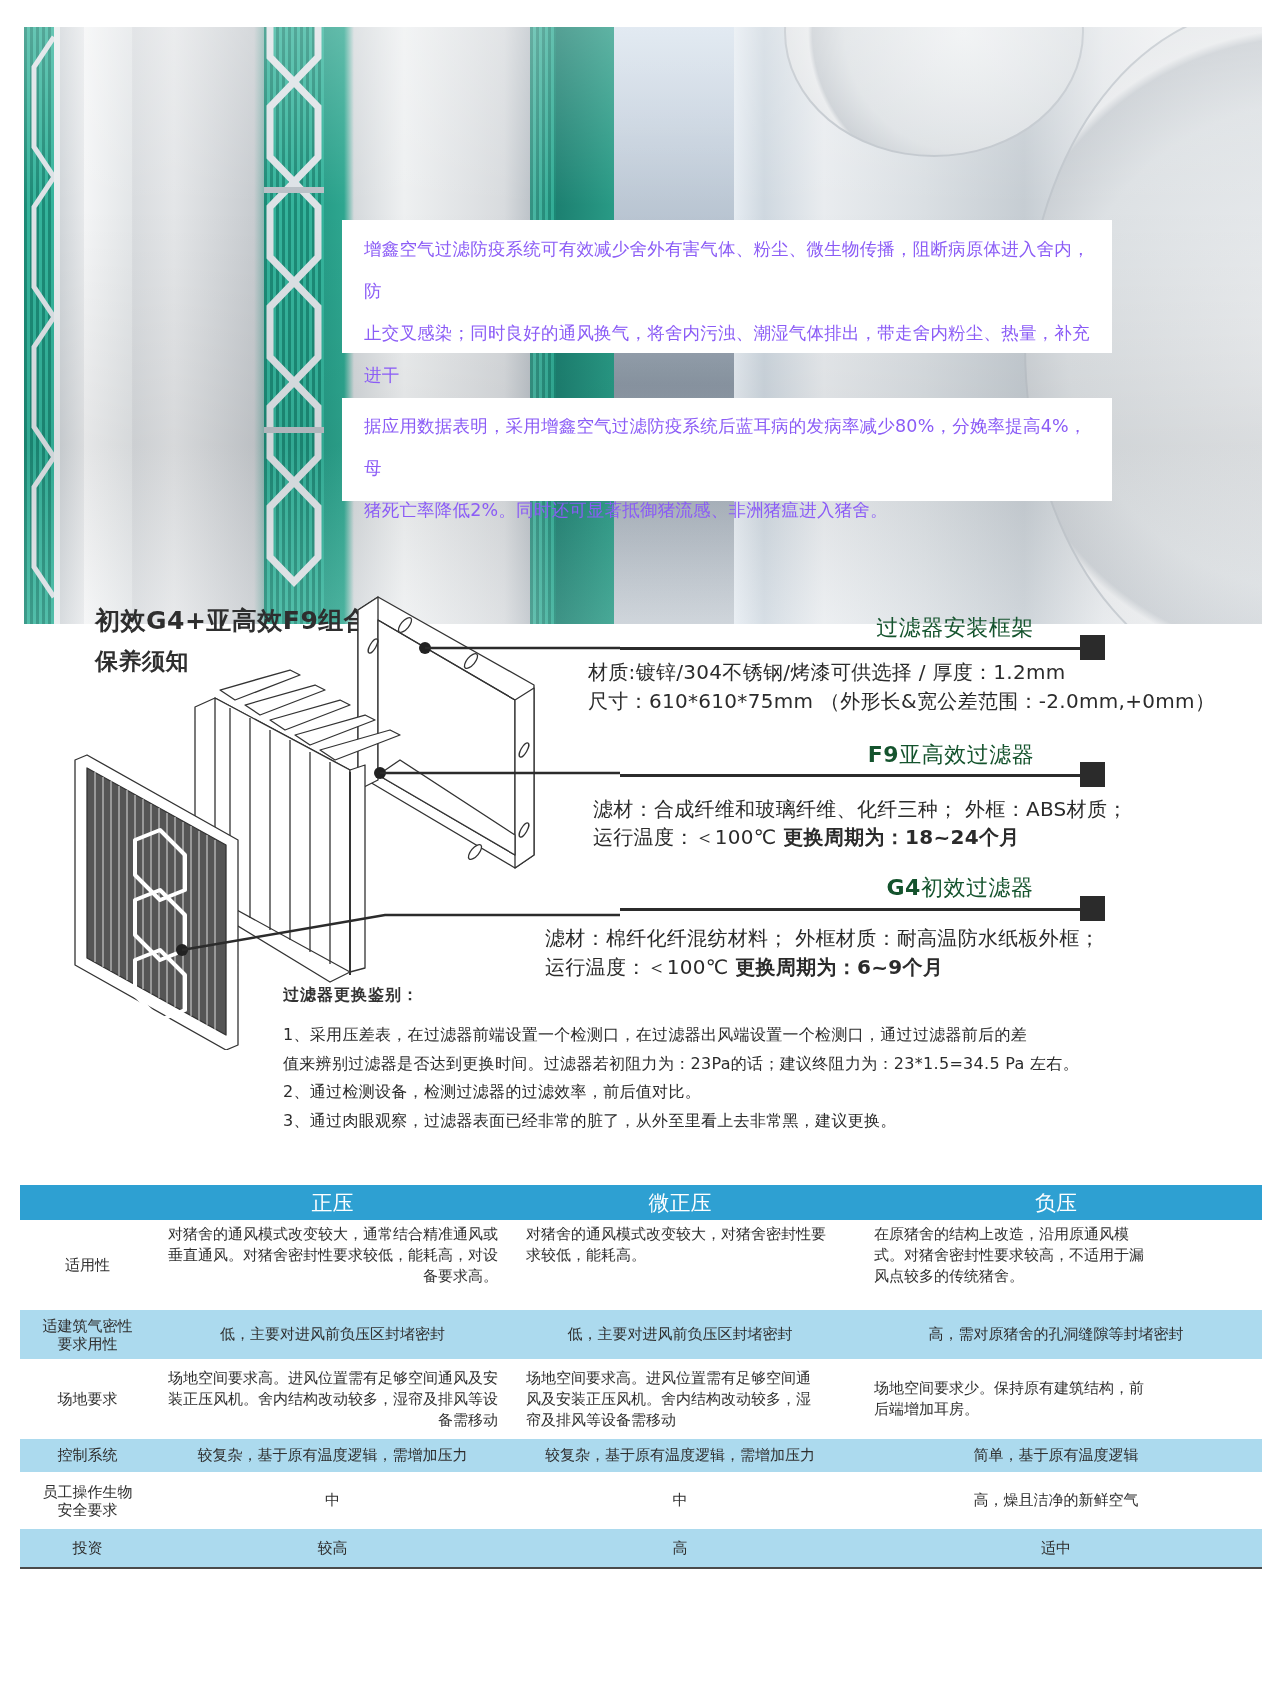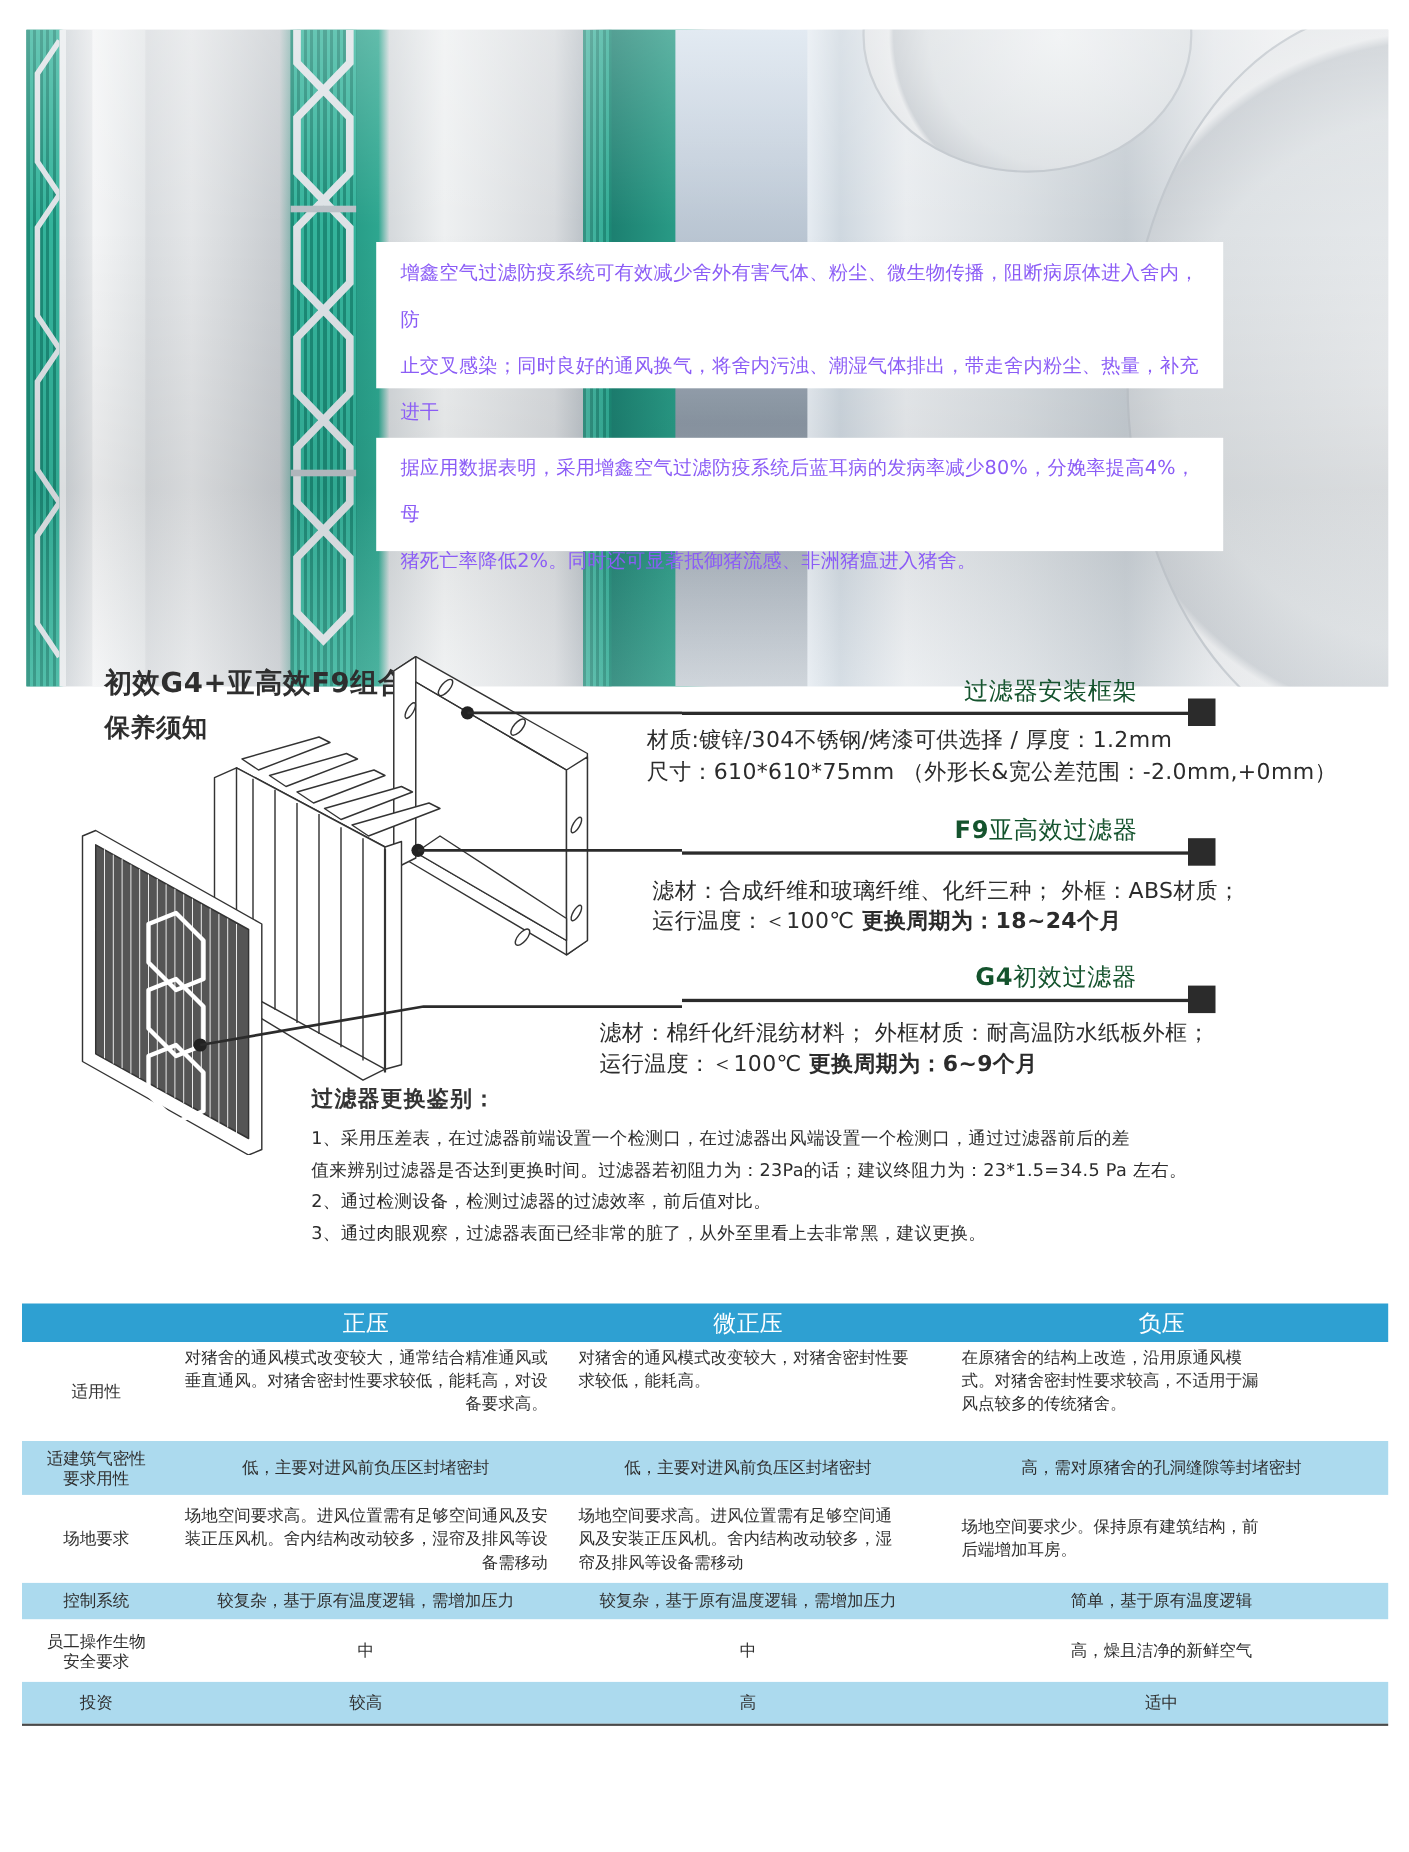--- a/index.html
+++ b/index.html
@@ -46,21 +46,21 @@
 
   .callout-title {
     position: absolute; font-size: 22px; color: #14532d; letter-spacing: 0.5px; text-align: center;
   }
   .callout-title b { font-weight: bold; }
   .callout-line { position: absolute; height: 2.5px; background: #2b2b2b; }
   .callout-square { position: absolute; width: 25px; height: 25px; background: #2b2b2b; }
   .spec-line { position: absolute; font-size: 20px; color: #2b2b2b; white-space: nowrap; letter-spacing: 0.3px; }
   .spec-line .strong { font-weight: bold; }
 
-  .replace-title { position: absolute; left: 283px; top: 985px; font-size: 20px; font-weight: bold; color: #333; letter-spacing: 1px; }
+  .replace-title { position: absolute; left: 283px; top: 985px; font-size: 16px; font-weight: bold; color: #333; letter-spacing: 1px; }
   .replace-item { position: absolute; left: 283px; font-size: 16px; color: #2b2b2b; white-space: nowrap; letter-spacing: 0.3px; }
 
   
   .table { position: absolute; left: 20px; top: 1157px; width: 1242px; }
   .t-head { display: flex; height: 35px; background: #2ea0d2; color: #fff; font-size: 21px; align-items: center; margin-top: 28px; }
   .t-row { display: flex; font-size: 15px; color: #2f2f2f; line-height: 21px; }
   .t-row.alt { background: #acdaee; }
   .c0 { width: 135px; text-align: center; display: flex; align-items: center; justify-content: center; flex-direction: column; }
   .c1 { width: 355px; display: flex; align-items: center; text-align: right; }
   .c2 { width: 340px; display: flex; align-items: center; }

